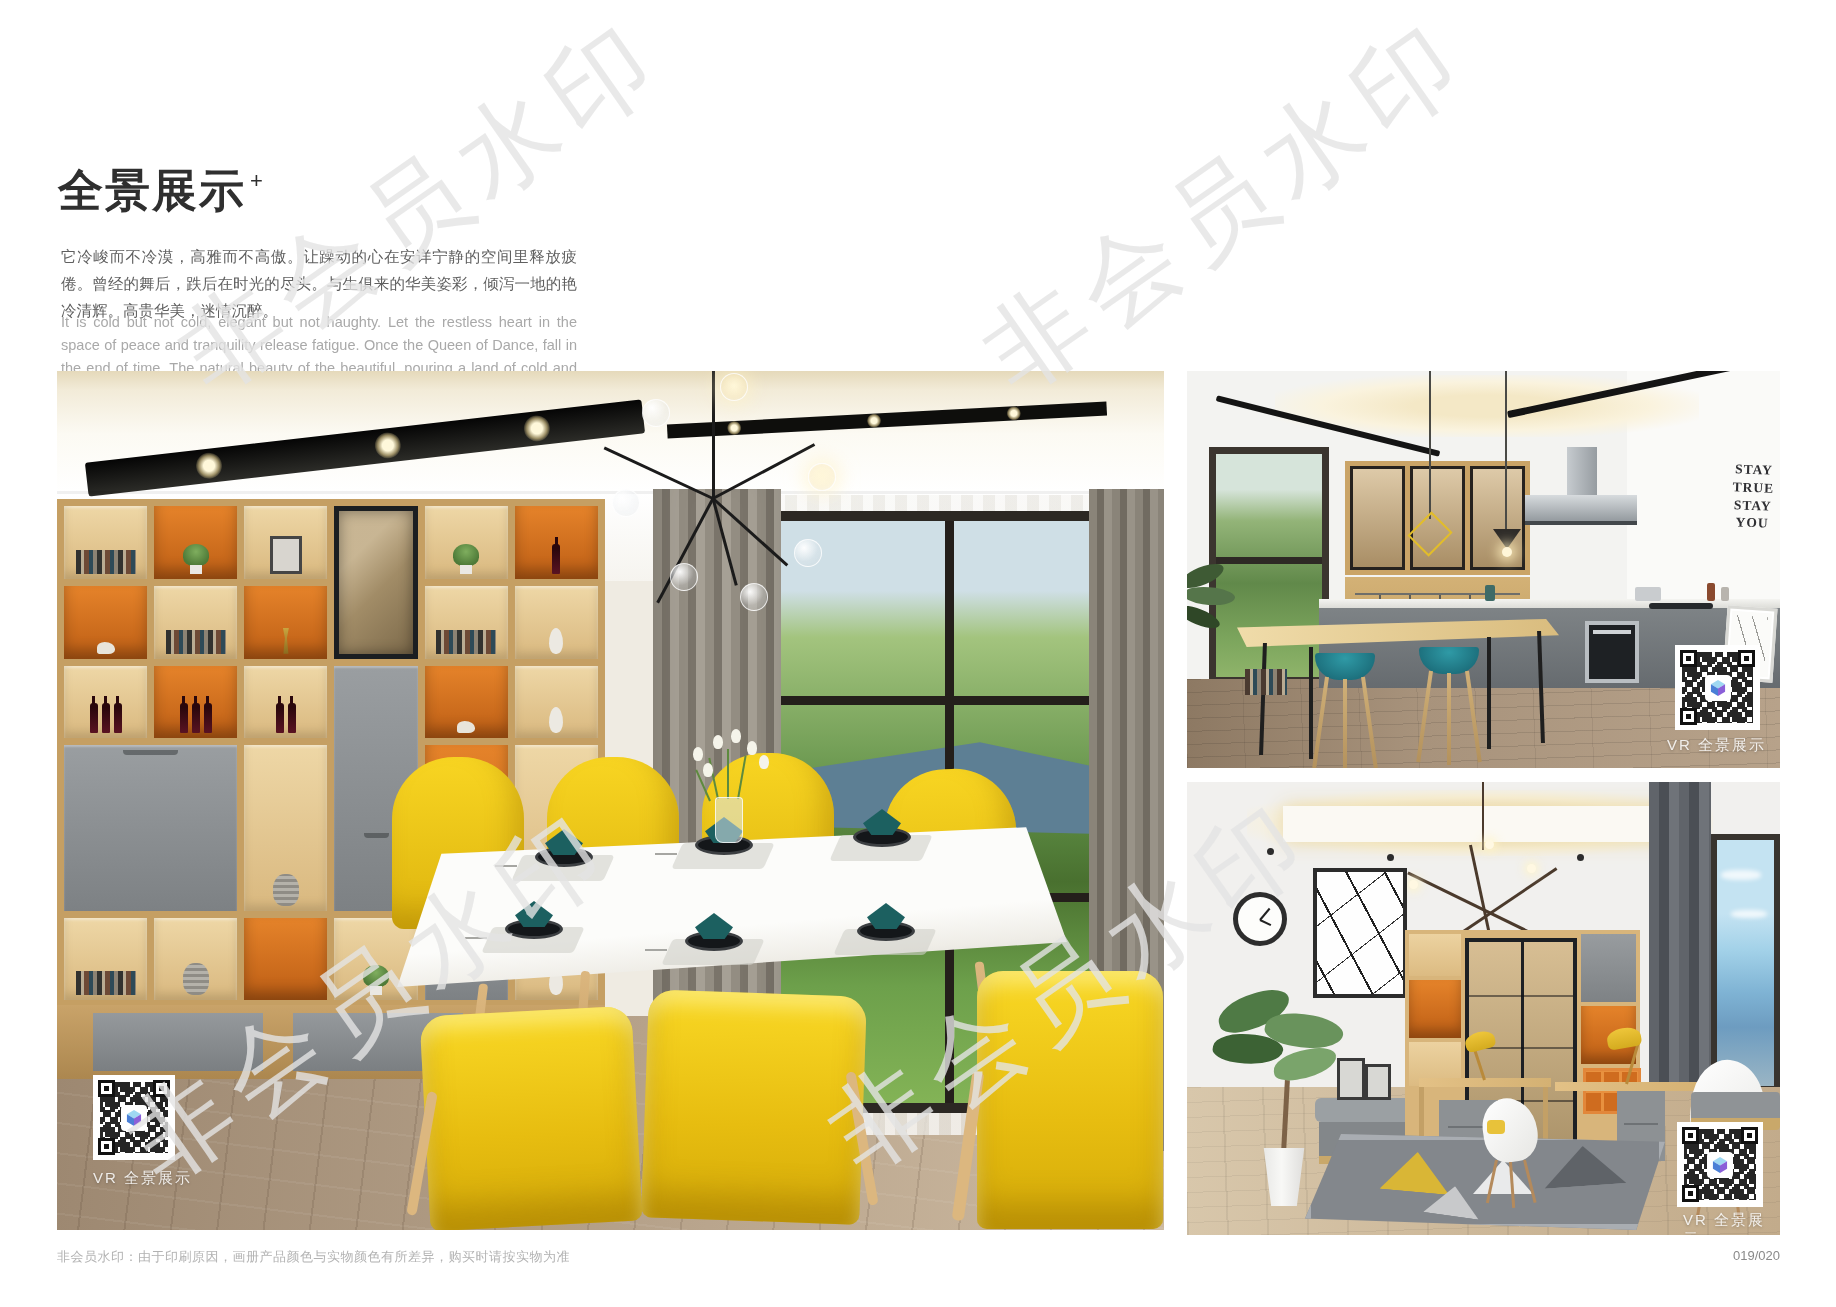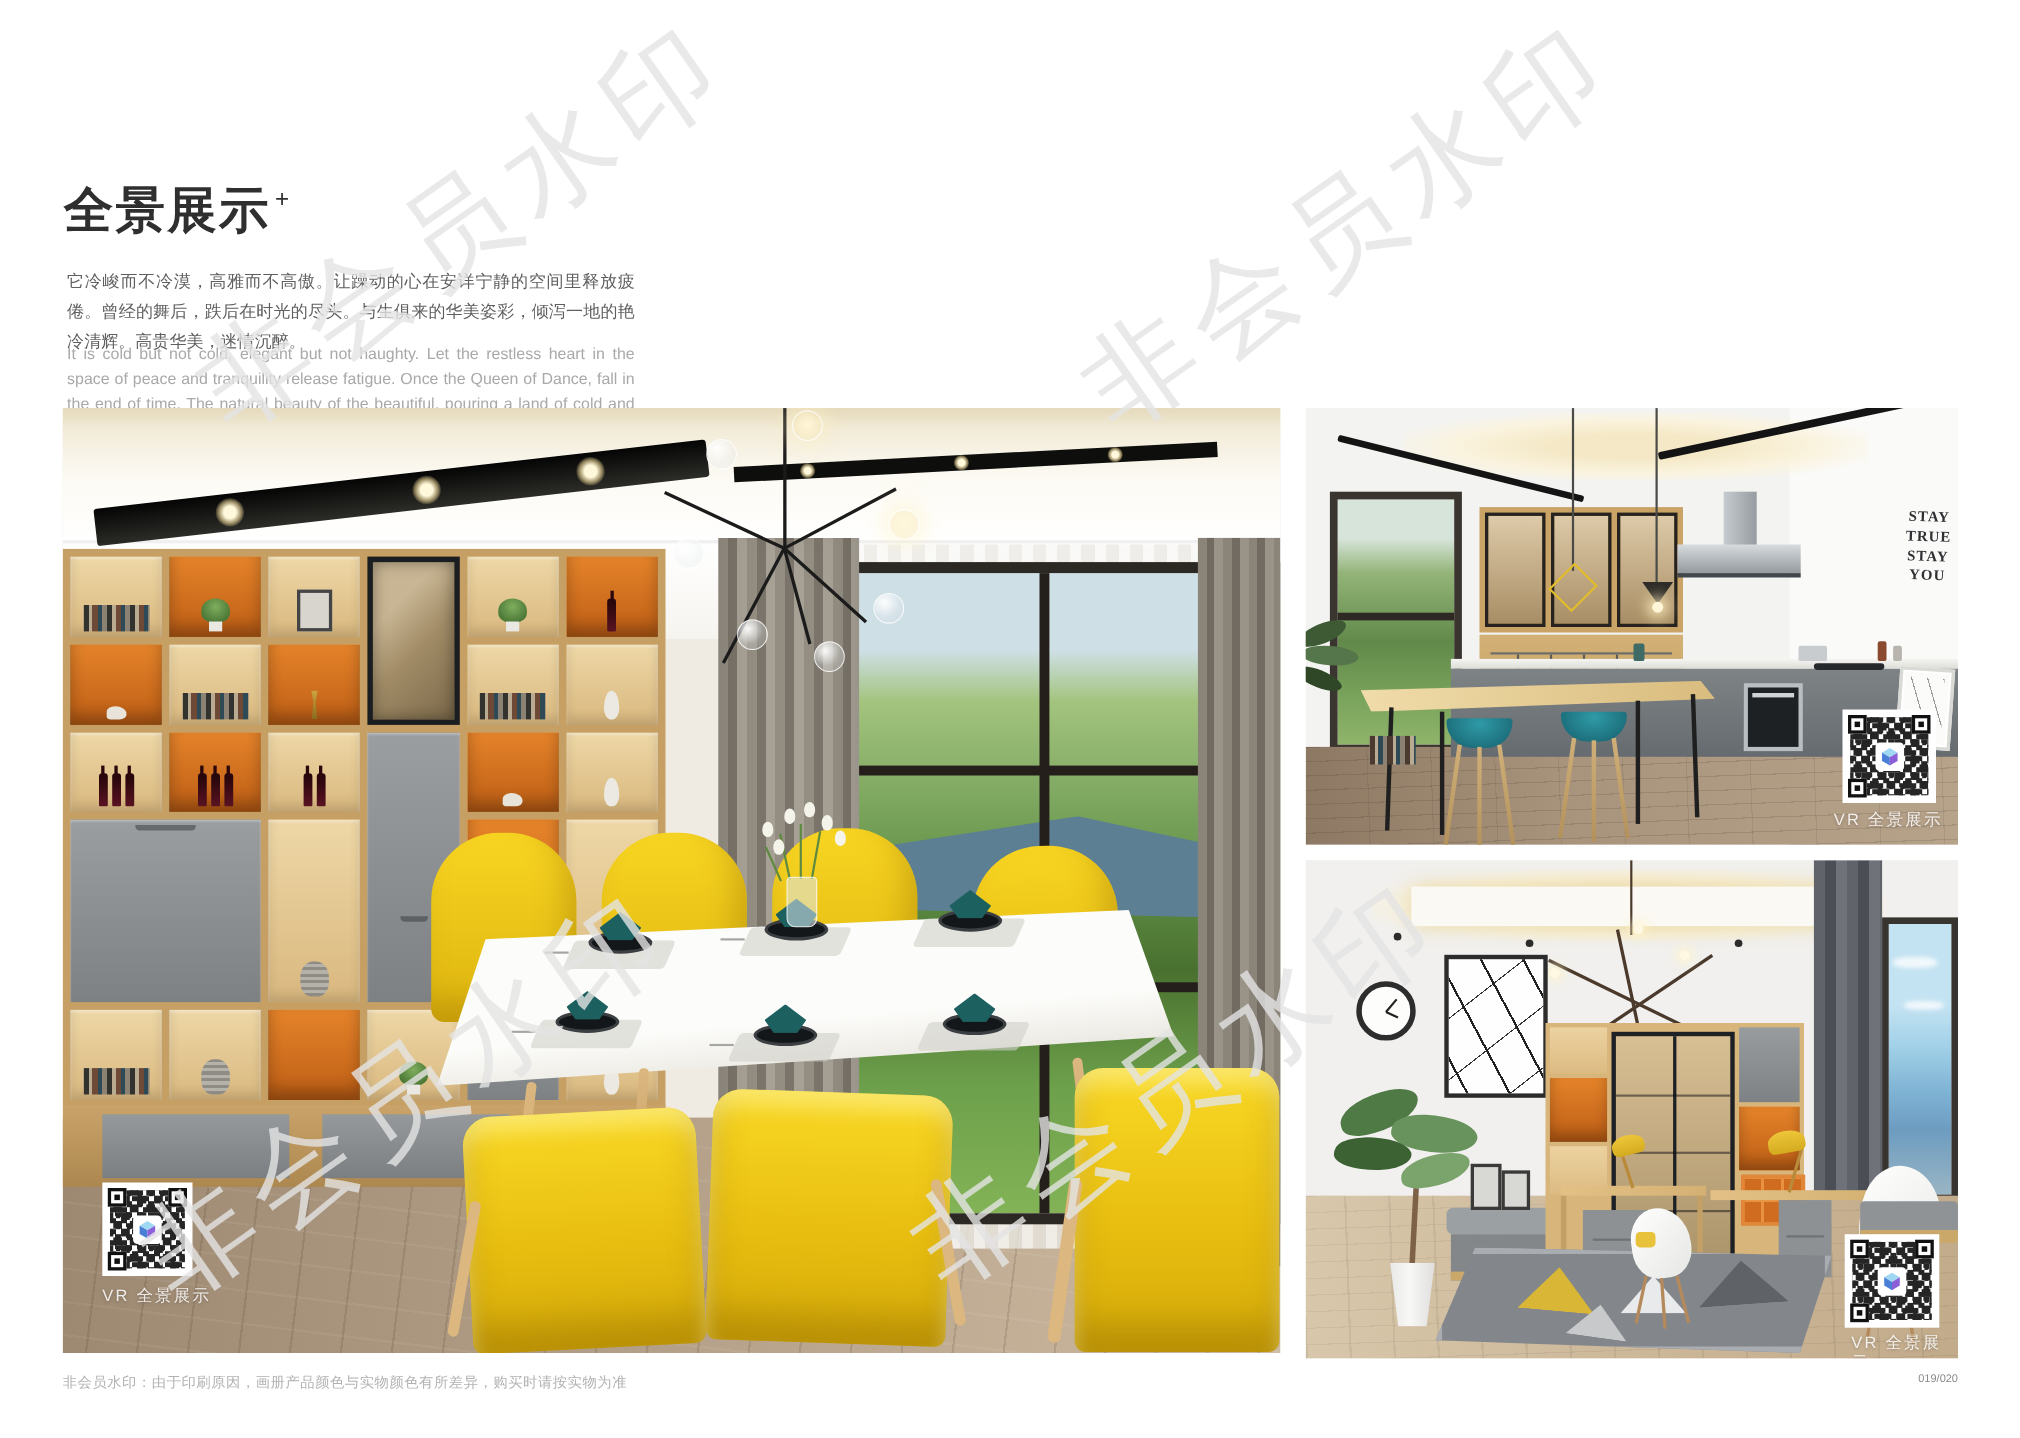--- a/index.html
+++ b/index.html
@@ -205,21 +205,21 @@
   .s-shell{position:absolute;background:linear-gradient(135deg,#ffffff,#e6e6e3);border-radius:46% 54% 42% 42%;}
   .s-cushY{position:absolute;background:#e8c23a;border-radius:4px;}
   .s-cleg{position:absolute;width:3px;background:#b48a5c;transform-origin:50% 0;}
   .s-sill{left:504px;top:310px;width:89px;height:26px;border-radius:4px;background:#8f9396;border-bottom:12px solid #c9a86a;}
   .s-rug{left:118px;top:352px;width:360px;height:96px;clip-path:polygon(10% 0,100% 8%,92% 100%,0 88%);
      background:#83878c;box-shadow:inset 0 0 0 6px #a9adb2;}
   .s-tri{position:absolute;}
 
   
   .foot-note{left:57px;top:1248px;font-size:13px;color:#b2b2b2;letter-spacing:.5px;}
-  .page-num{left:1690px;top:1248px;width:90px;font-size:10px;color:#8a8a8a;text-align:right;}
+  .page-num{left:1690px;top:1248px;width:90px;font-size:13px;color:#8a8a8a;text-align:right;}
 </style>
 </head>
 <body>
 
 <div class="page">
 
   <div class="ab title-cn"><span>全景展示</span><sup>+</sup></div>
   <p class="ab desc-cn">它冷峻而不冷漠，高雅而不高傲。让躁动的心在安详宁静的空间里释放疲倦。曾经的舞后，跌后在时光的尽头。与生俱来的华美姿彩，倾泻一地的艳冷清辉。高贵华美，迷情沉醉。</p>
   <p class="ab desc-en">It is cold but not cold, elegant but not haughty. Let the restless heart in the space of peace and tranquility release fatigue. Once the Queen of Dance, fall in the end of time. The natural beauty of the beautiful, pouring a land of cold and pure brilliance. Noble, beautiful, enchanted.</p>
 

